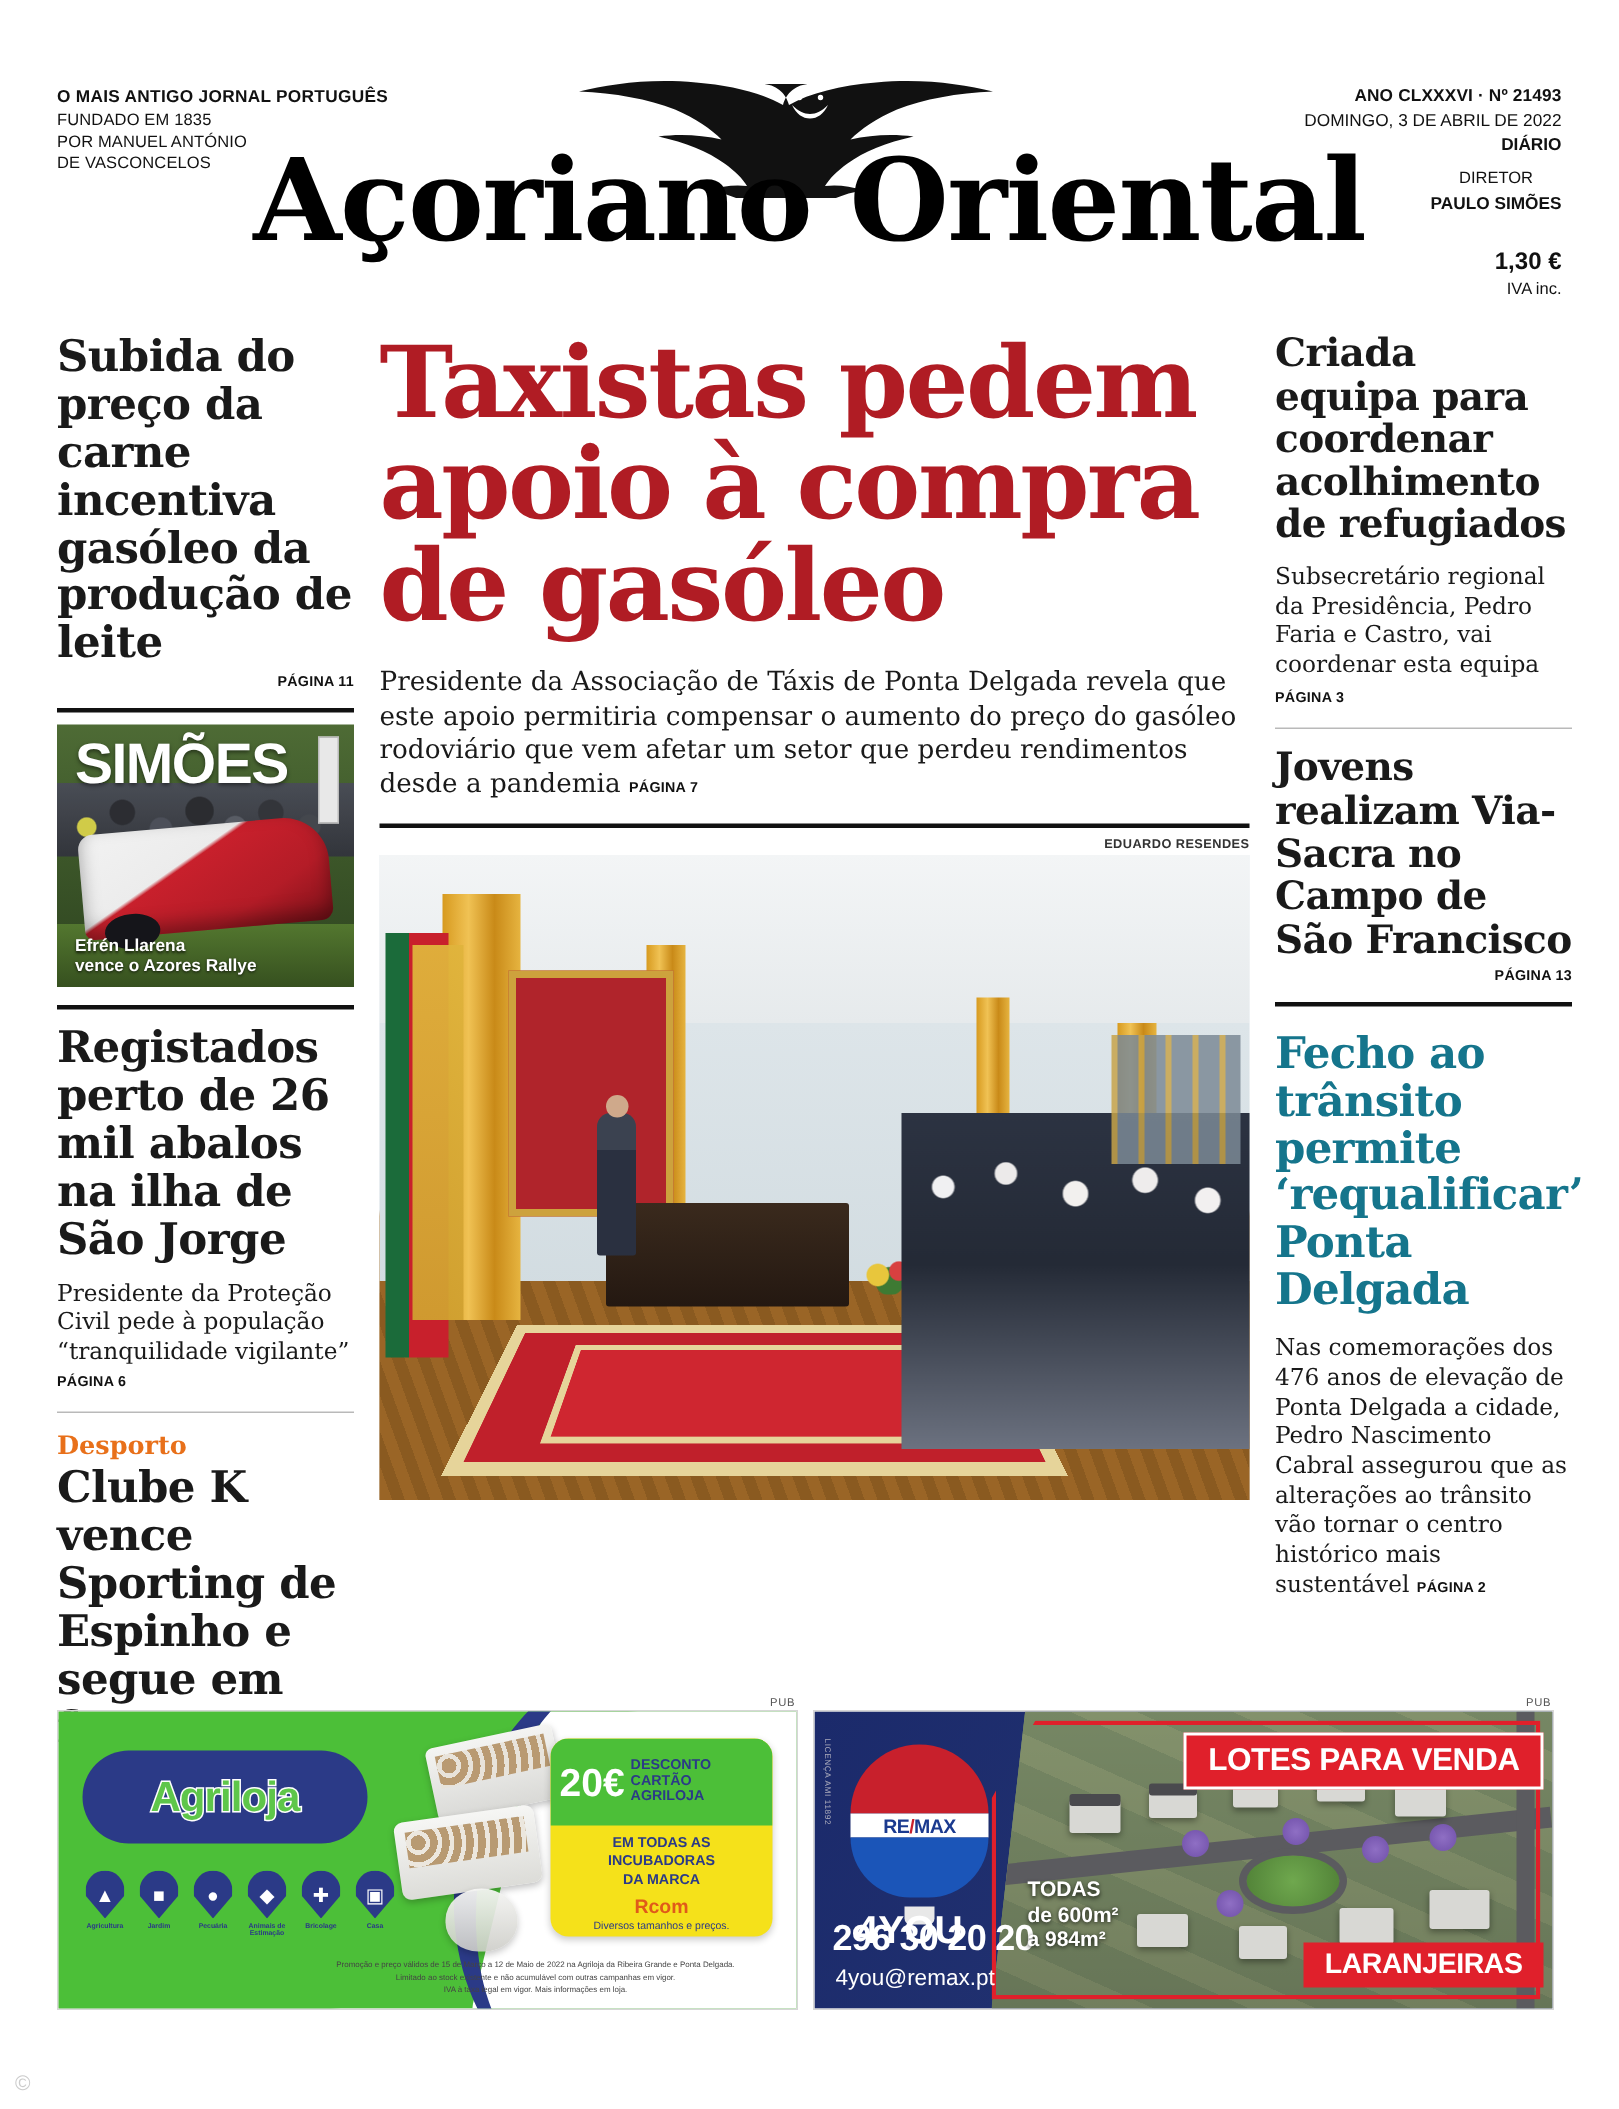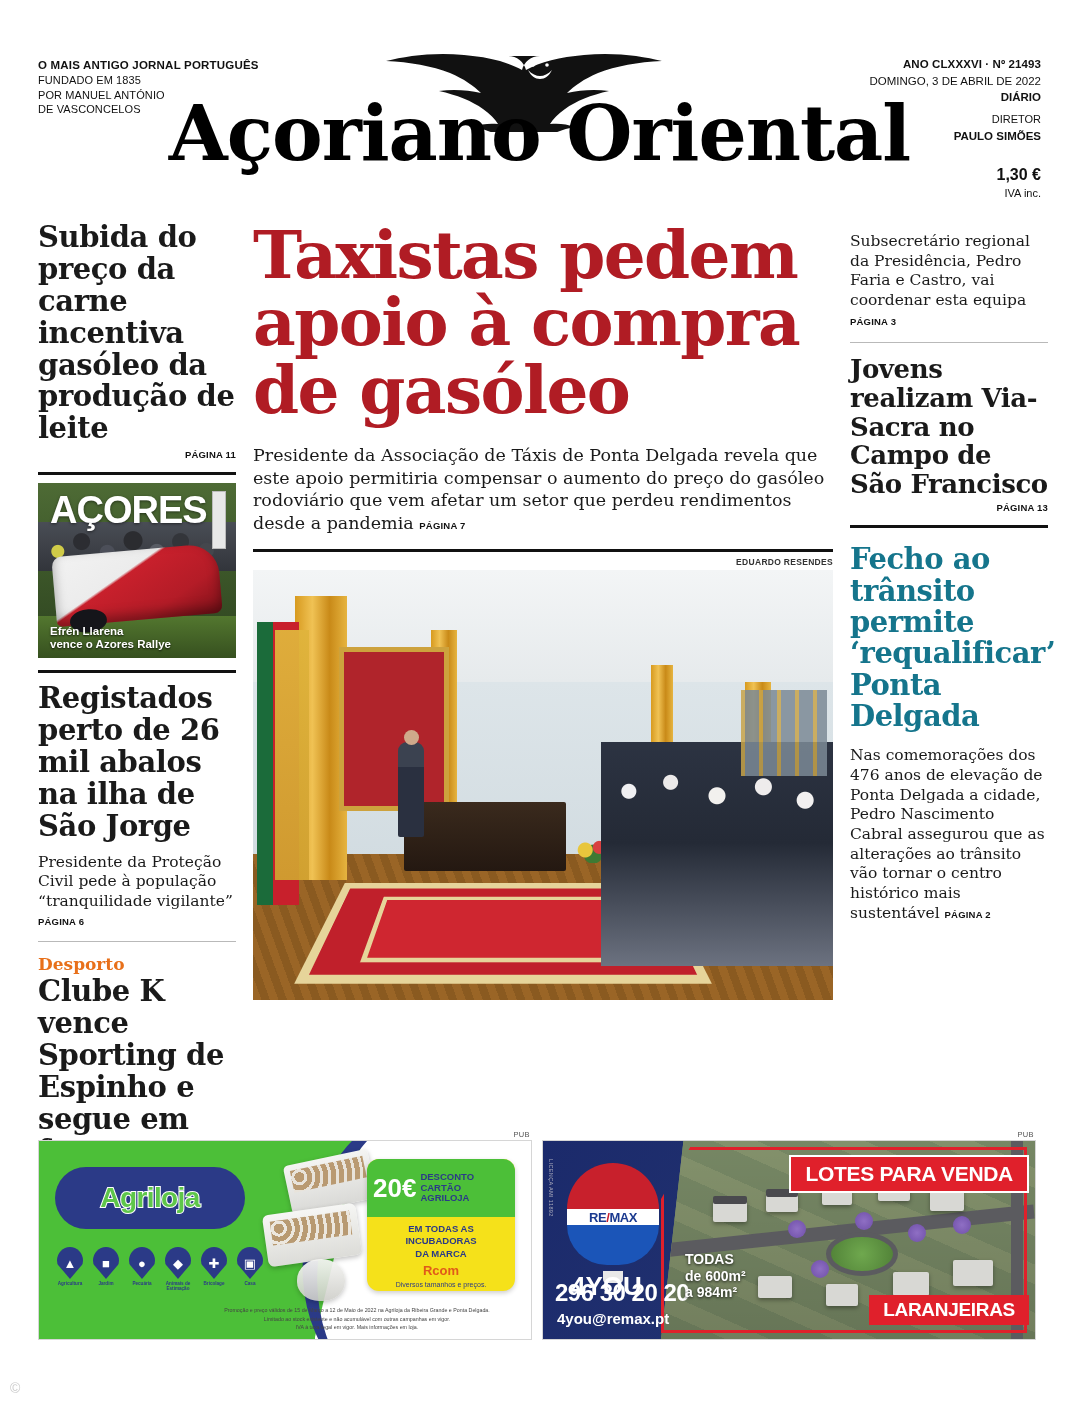--- a/index.html
+++ b/index.html
@@ -21,21 +21,21 @@
   .mh-left .l1 { font-size: 11.5px; font-weight: 700; letter-spacing:.2px; }
   .mh-left .l2, .mh-left .l3, .mh-left .l4 { font-size: 11px; font-weight: 400; letter-spacing:.1px;}
   .mh-right {
     position: absolute; right: 38px; top: 56px; text-align: right;
     font-family: "Liberation Sans", sans-serif; color:#111; line-height: 1.45;
   }
   .mh-right .ano { font-size: 11.5px; font-weight: 700; letter-spacing:.1px;}
   .mh-right .data { font-size: 11.5px; font-weight: 400; }
   .mh-right .diario { font-size: 11.5px; font-weight: 700; }
   .mh-dir {
-    position: absolute; right: 38px; top: 112px; text-align: right;
+    position: absolute; right: 38px; top: 112px; text-align: center;
     font-family: "Liberation Sans", sans-serif; line-height: 1.45; color:#111;
   }
   .mh-dir .lbl { font-size: 11px; font-weight: 400; }
   .mh-dir .nm  { font-size: 11.5px; font-weight: 700; }
   .mh-price {
     position: absolute; right: 38px; top: 165px; text-align: right;
     font-family: "Liberation Sans", sans-serif; line-height: 1.3; color:#111;
   }
   .mh-price .p { font-size: 16px; font-weight: 800; }
   .mh-price .iva { font-size: 11px; font-weight: 400; }
@@ -328,21 +328,21 @@
   .bal-bot { position:absolute; left:0; top:62px; width:92px; height:40px;
      background:#1b55b8; border-radius: 0 0 46px 46px; }
   .bal-basket { position:absolute; left:36px; top:108px; width:20px; height:12px;
      background:#e8e8e8; border-radius:0 0 4px 4px;}
   .rx-4you { position:absolute; left:28px; top:130px;
      font-family:"Liberation Sans", sans-serif; font-weight:800; font-size:26px; color:#fff; }
   .rx-phone { position:absolute; left:12px; bottom:32px;
      font-family:"Liberation Sans", sans-serif; font-weight:800; font-size:24px; color:#fff;
      letter-spacing:-.5px;}
   .rx-mail { position:absolute; left:14px; bottom:12px;
-     font-family:"Liberation Sans", sans-serif; font-weight:700; font-size:15px; color:#fff; }
+     font-family:"Liberation Sans", sans-serif; font-weight:400; font-size:15px; color:#fff; }
   .rx-banner {
      position:absolute; right:6px; top:14px; background:#E0202B; padding:5px 14px;
      font-family:"Liberation Sans", sans-serif; font-weight:800; font-size:21px; color:#fff;
      letter-spacing:-.3px; border:2px solid #fff; }
   .rx-banner2 {
      position:absolute; right:6px; bottom:14px; background:#E0202B; padding:4px 14px;
      font-family:"Liberation Sans", sans-serif; font-weight:700; font-size:19px; color:#fff;
      letter-spacing:-.3px; }
   .rx-lotes {
      position:absolute; left:142px; top:110px;
@@ -410,21 +410,21 @@
           <h2 class="lead-head">Subida do preço da carne incentiva gasóleo da produção de leite</h2>
           <span class="pg pg-right">PÁGINA 11</span>
         </div>
 
         <div class="hrule-thick"></div>
 
         <div class="photo-rally" style="margin-top:8px;">
           <div class="rally-crowd"></div>
           <div class="rally-grass"></div>
           <div class="rally-car"></div>
-          <div class="rally-title">AÇORES</div>
+          <div class="rally-title">SIMÕES</div>
           <div class="rally-badge"></div>
           <div class="rally-cap">
             <div>Efrén Llarena</div>
             <div>vence o Azores Rallye</div>
           </div>
         </div>
 
         <div class="hrule-thick"></div>
 
         <div style="margin-top:10px;">
@@ -476,20 +476,21 @@
           <div class="pm-audience"></div>
           <div class="pm-frames"></div>
         </div>
       </div>
 
       <div class="vrule-r"></div>
 
       <div class="col-right">
 
         <div>
+          <h2 class="r-head">Criada equipa para coordenar acolhimento de refugiados</h2>
           <div class="r-deck">
             <span>Subsecretário regional da Presidência, Pedro Faria e Castro, vai coordenar esta equipa</span>
             <span class="pg">PÁGINA 3</span>
           </div>
         </div>
 
         <div class="hrule"></div>
 
         <div>
           <h2 class="r-head">Jovens realizam Via-Sacra no Campo de São Francisco</h2>

